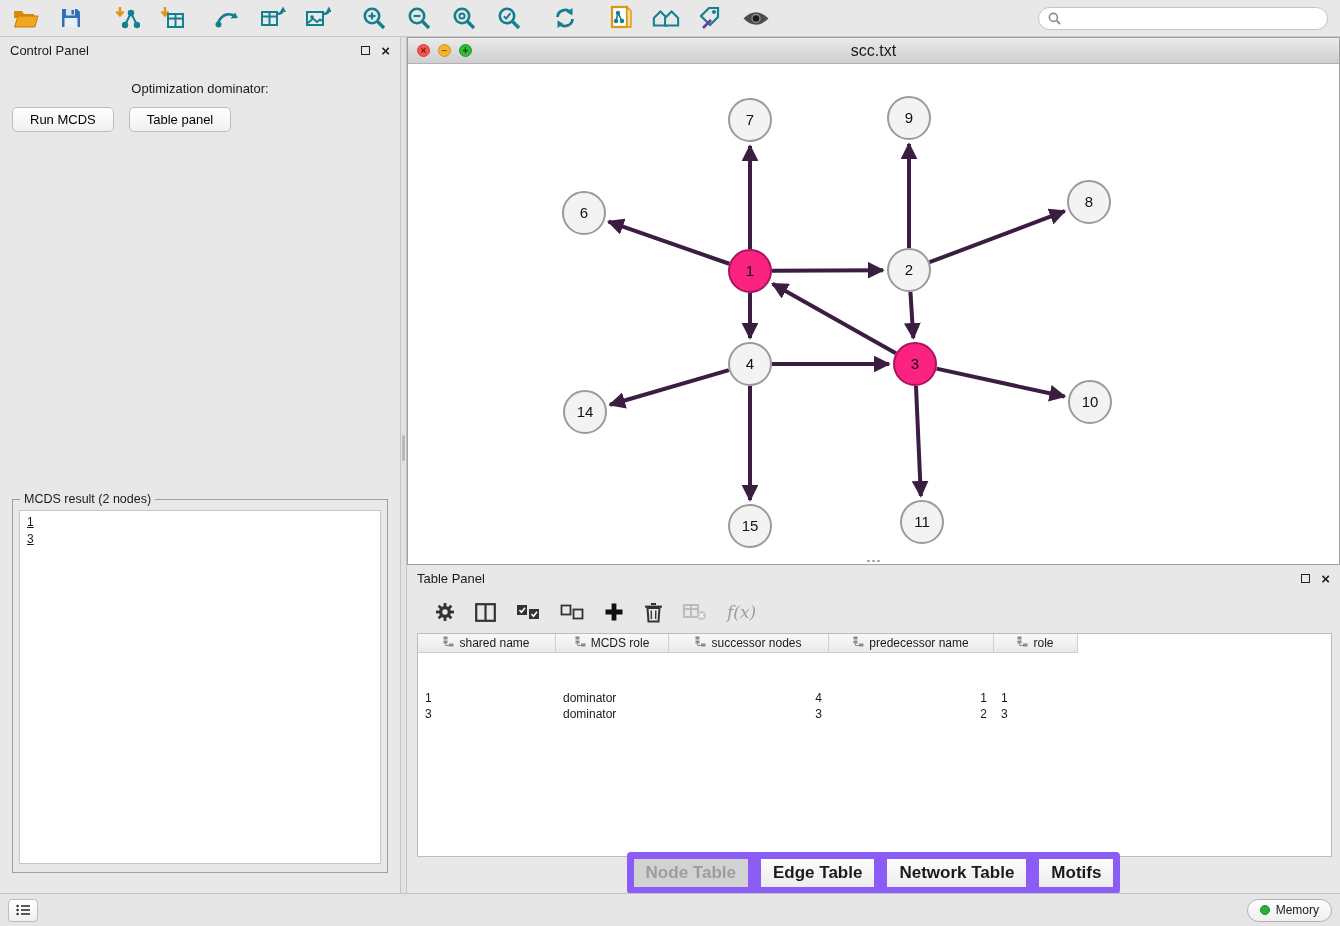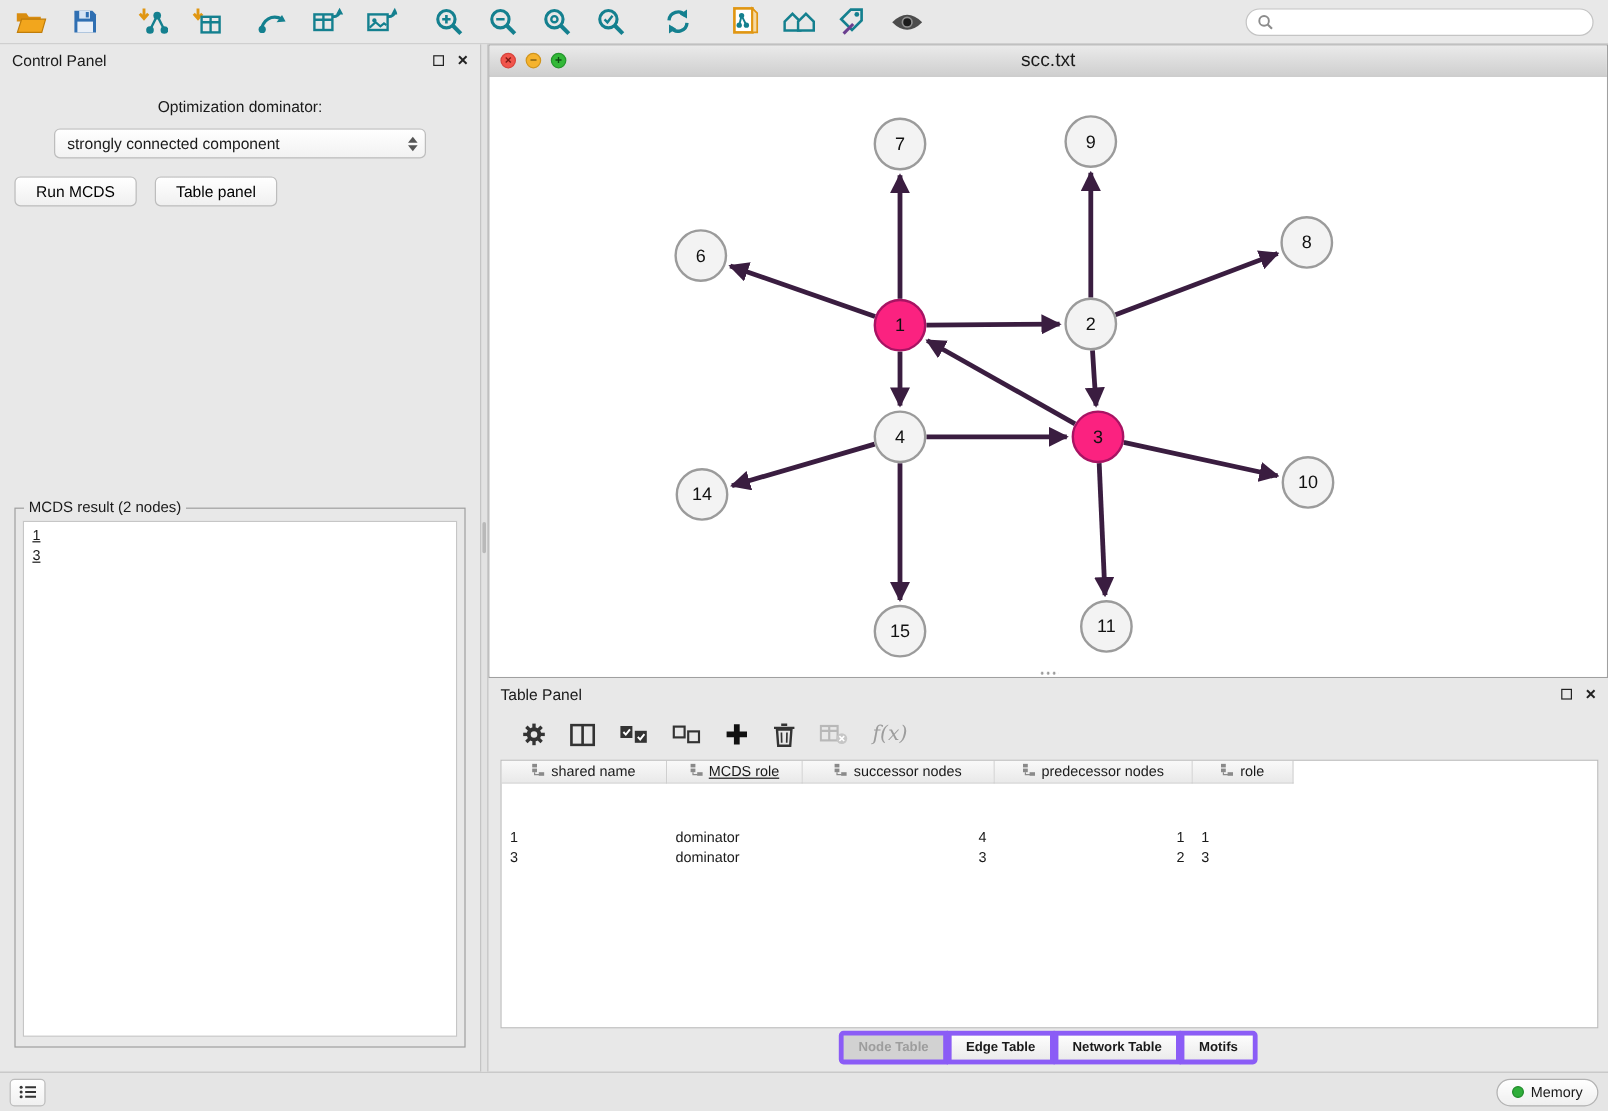--- a/index.html
+++ b/index.html
@@ -70,21 +70,21 @@
   .tri-up { width: 0; height: 0; border-left: 4px solid transparent; border-right: 4px solid transparent; border-bottom: 5px solid #555; }
   .tri-down { width: 0; height: 0; border-left: 4px solid transparent; border-right: 4px solid transparent; border-top: 5px solid #555; }
   .btn-row { display: flex; justify-content: flex-start; gap: 15px; }
   .btn {
     height: 25px; padding: 0 17px; font-size: 13px; cursor: pointer;
     border: 1px solid #bdbdbd; border-radius: 5px;
     background: linear-gradient(#ffffff, #f0f0f0);
     font-family: "Liberation Sans", sans-serif;
   }
   .result-group {
-    margin-top: auto; height: 450px; flex: 0 0 auto;
+    margin-top: auto; height: 374px; flex: 0 0 auto;
     border: 1px solid #9f9f9f; position: relative; padding: 10px 6px 8px 6px; text-decoration: underline;
   }
   .result-title { position: absolute; top: -8px; left: 7px; background: #e8e8e8; padding: 0 4px; font-size: 12.5px; }
   .result-list { width: 100%; height: 100%; background: #fff; border: 1px solid #c6c6c6; font-size: 12px; padding: 3px 7px; overflow: auto; }
   .result-item { line-height: 17px; }
 
   
   .splitter { width: 7px; flex: 0 0 7px; background: #e2e2e2; border-left: 1px solid #c4c4c4; border-right: 1px solid #c4c4c4; position: relative; cursor: col-resize; }
   .splitter .grip { position: absolute; top: 398px; left: 1px; width: 3px; height: 26px; background: #b9b9b9; border-radius: 2px; }
 
@@ -119,22 +119,22 @@
   .th {
     display: flex; align-items: center; justify-content: center; gap: 5px;
     font-size: 12px; border-right: 1px solid #cfcfcf; border-bottom: 1px solid #cfcfcf;
     background: linear-gradient(#f9f9f9, #e9e9e9); cursor: pointer; overflow: hidden; white-space: nowrap;
   }
   .tbody { flex: 1; overflow: auto; }
   .trow { display: flex; height: 16px; font-size: 12px; cursor: default; }
   .td { padding: 0 7px; line-height: 16px; overflow: hidden; white-space: nowrap; }
   .tp-tabs { height: 32px; flex: 0 0 32px; display: flex; align-items: center; justify-content: center; }
   .tp-tab {
-    padding: 4px 12px; font-size: 11px; font-weight: bold; cursor: pointer;
-    border: 4px solid #8b5cf6; margin-left: -1px;
+    padding: 4px 12px; font-size: 17px; font-weight: bold; cursor: pointer;
+    border: 7px solid #8b5cf6; margin-left: -1px;
     background: linear-gradient(#fdfdfd, #ebebeb);
   }
   .tp-tab:first-child { border-radius: 4px 0 0 4px; margin-left: 0; }
   .tp-tab:last-child { border-radius: 0 4px 4px 0; }
   .tp-tab.active { background: #d2d2d2; color: #9d9d9d; }
 
   
   .statusbar {
     height: 33px; flex: 0 0 33px;
     border-top: 1px solid #c3c3c3; background: #e5e5e5;
@@ -319,27 +319,20 @@
         <span class="hdr-btns">
           <span class="float-btn"></span>
           <span class="close-btn">×</span>
         </span>
       </div>
 
 
       <div class="cp-body">
         <div class="opt-label">Optimization dominator:</div>
 
-        <div class="combo">
-          <span>strongly connected component</span>
-          <span class="combo-arrows">
-            <span class="tri-up"></span>
-              <span class="tri-down"></span>
-          </span>
-        </div>
 
         <div class="btn-row">
           <button class="btn">Run MCDS</button>
           <button class="btn">Table panel</button>
         </div>
 
         <div class="result-group">
           <span class="result-title">MCDS result (2 nodes)</span>
           <div class="result-list">
               <div class="result-item">1</div>
@@ -509,21 +502,21 @@
           <div class="thead">
               <div class="th" style="width: 138px;">
                 <span><svg width="11" height="11" viewBox="0 0 11 11">
                     <rect x="0.5" y="0.5" width="4" height="3" fill="#8a8a8a"></rect>
                     <rect x="0.5" y="4.5" width="4" height="3" fill="#8a8a8a"></rect>
                     <rect x="6" y="7.5" width="4.5" height="3" fill="#8a8a8a"></rect>
                     <path d="M2.5 7.5 v2 h4" fill="none" stroke="#8a8a8a" stroke-width="1"></path>
                   </svg></span>
                 <span>shared name</span>
               </div>
-              <div class="th" style="width: 113px; text-decoration: underline;">
+              <div class="th" style="width: 113px;">
                 <span><svg width="11" height="11" viewBox="0 0 11 11">
                     <rect x="0.5" y="0.5" width="4" height="3" fill="#8a8a8a"></rect>
                     <rect x="0.5" y="4.5" width="4" height="3" fill="#8a8a8a"></rect>
                     <rect x="6" y="7.5" width="4.5" height="3" fill="#8a8a8a"></rect>
                     <path d="M2.5 7.5 v2 h4" fill="none" stroke="#8a8a8a" stroke-width="1"></path>
                   </svg></span>
                 <span>MCDS role</span>
               </div>
               <div class="th" style="width: 160px;">
                 <span><svg width="11" height="11" viewBox="0 0 11 11">
@@ -534,21 +527,21 @@
                   </svg></span>
                 <span>successor nodes</span>
               </div>
               <div class="th" style="width: 165px;">
                 <span><svg width="11" height="11" viewBox="0 0 11 11">
                     <rect x="0.5" y="0.5" width="4" height="3" fill="#8a8a8a"></rect>
                     <rect x="0.5" y="4.5" width="4" height="3" fill="#8a8a8a"></rect>
                     <rect x="6" y="7.5" width="4.5" height="3" fill="#8a8a8a"></rect>
                     <path d="M2.5 7.5 v2 h4" fill="none" stroke="#8a8a8a" stroke-width="1"></path>
                   </svg></span>
-                <span>predecessor nodes</span>
+                <span>predecessor name</span>
               </div>
               <div class="th" style="width: 84px;">
                 <span><svg width="11" height="11" viewBox="0 0 11 11">
                     <rect x="0.5" y="0.5" width="4" height="3" fill="#8a8a8a"></rect>
                     <rect x="0.5" y="4.5" width="4" height="3" fill="#8a8a8a"></rect>
                     <rect x="6" y="7.5" width="4.5" height="3" fill="#8a8a8a"></rect>
                     <path d="M2.5 7.5 v2 h4" fill="none" stroke="#8a8a8a" stroke-width="1"></path>
                   </svg></span>
                 <span>role</span>
               </div>

